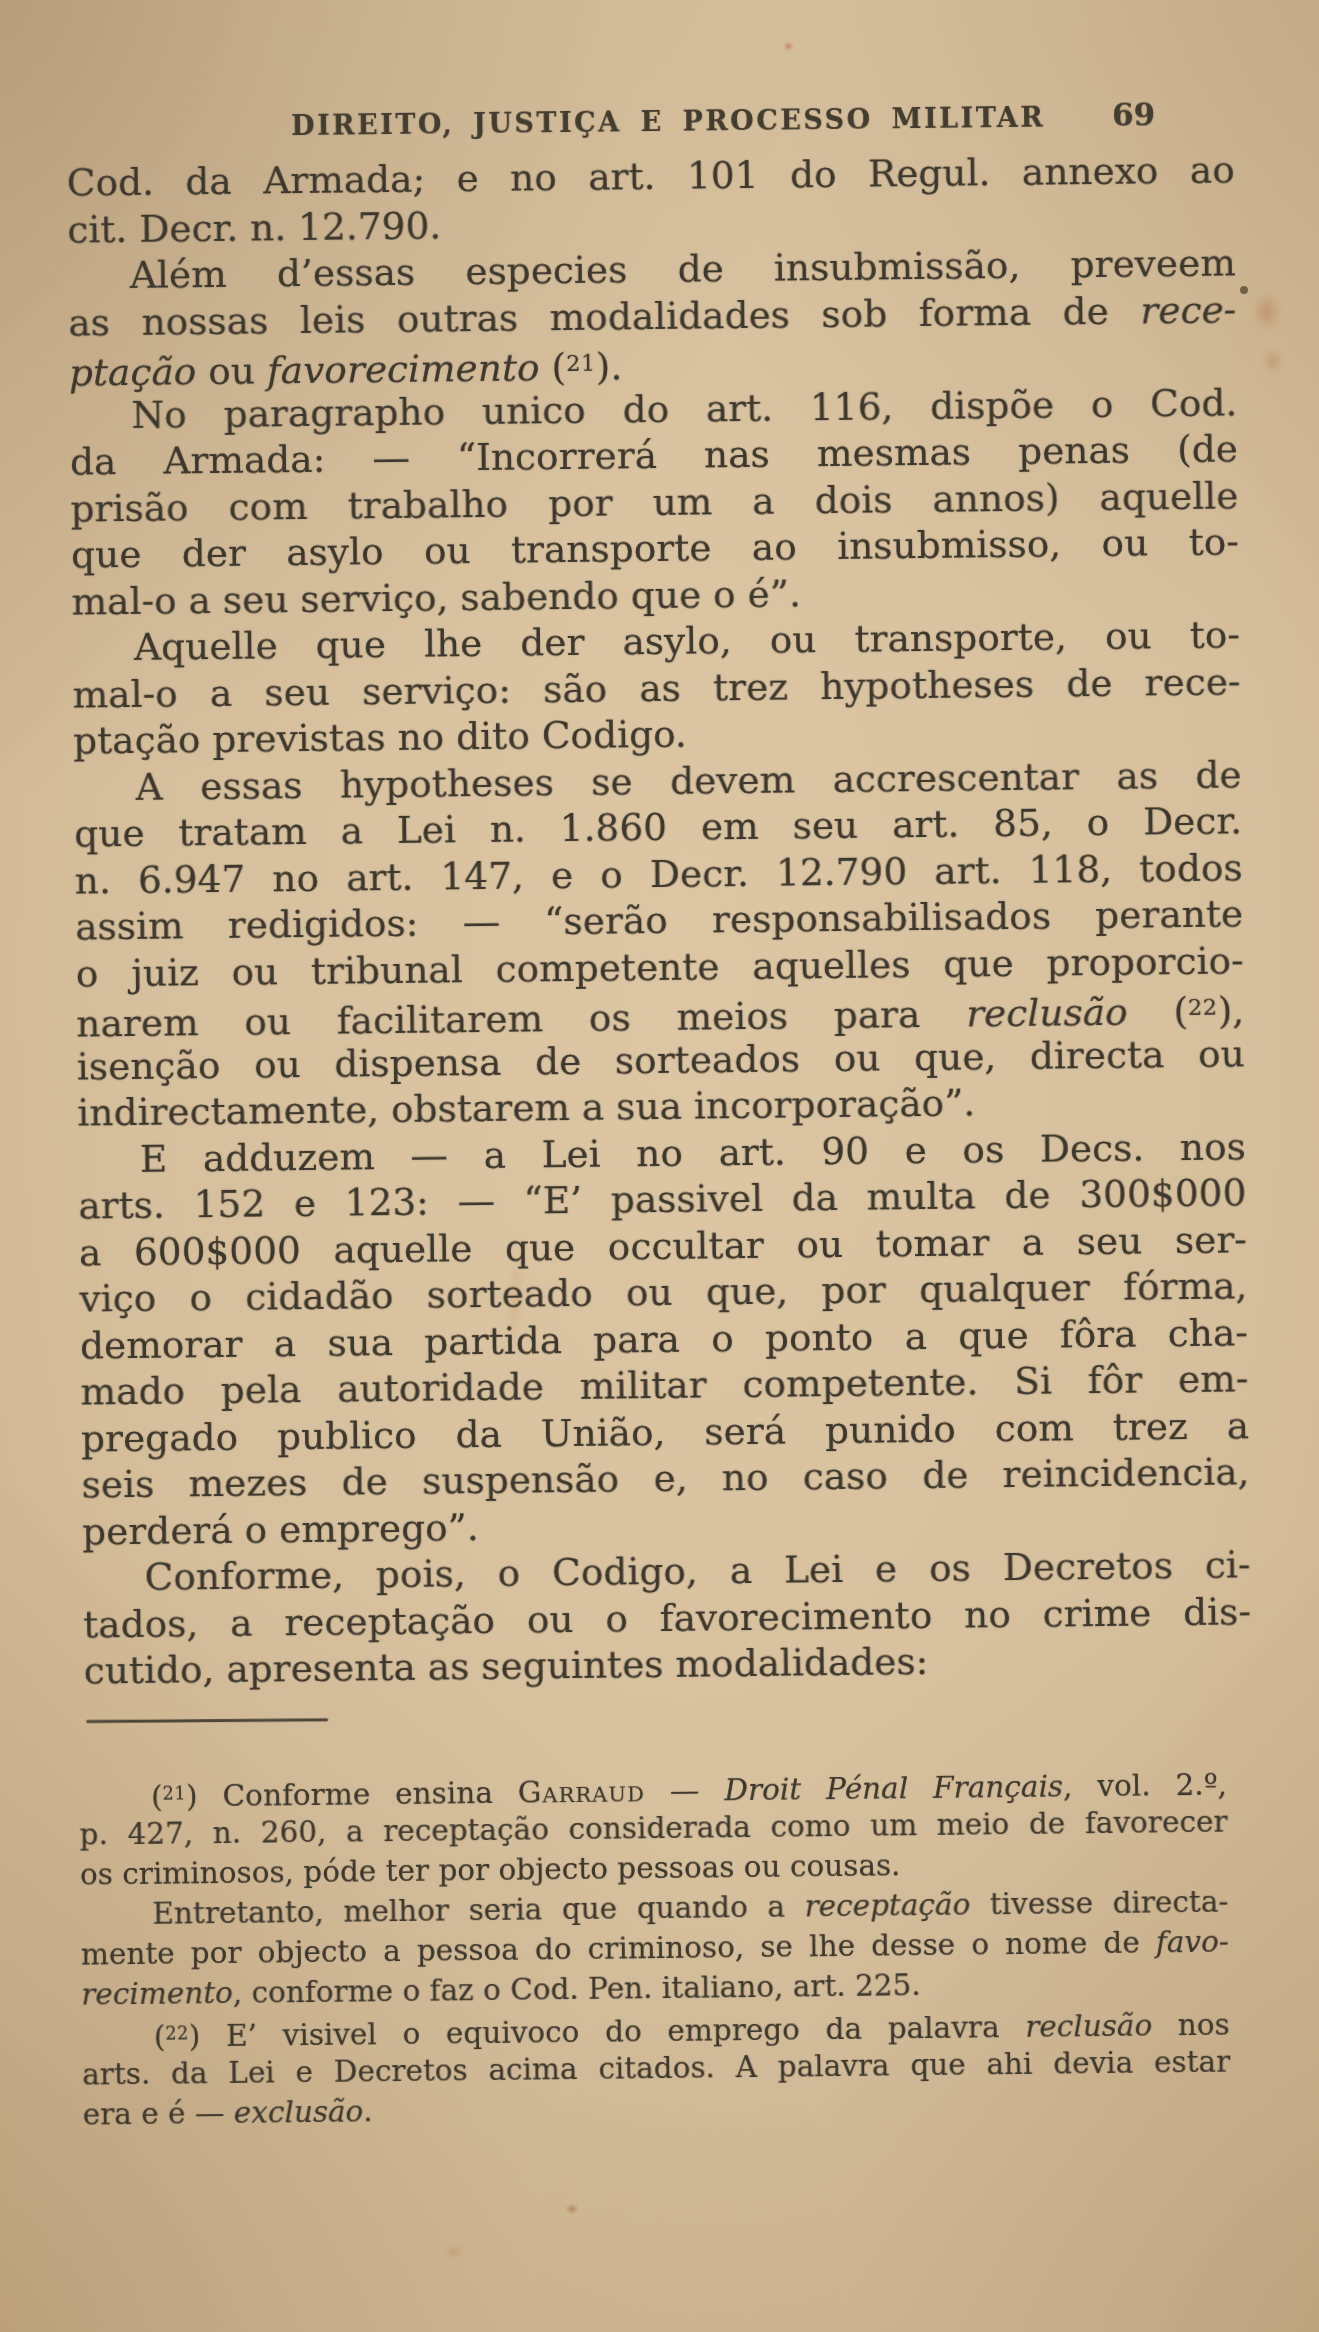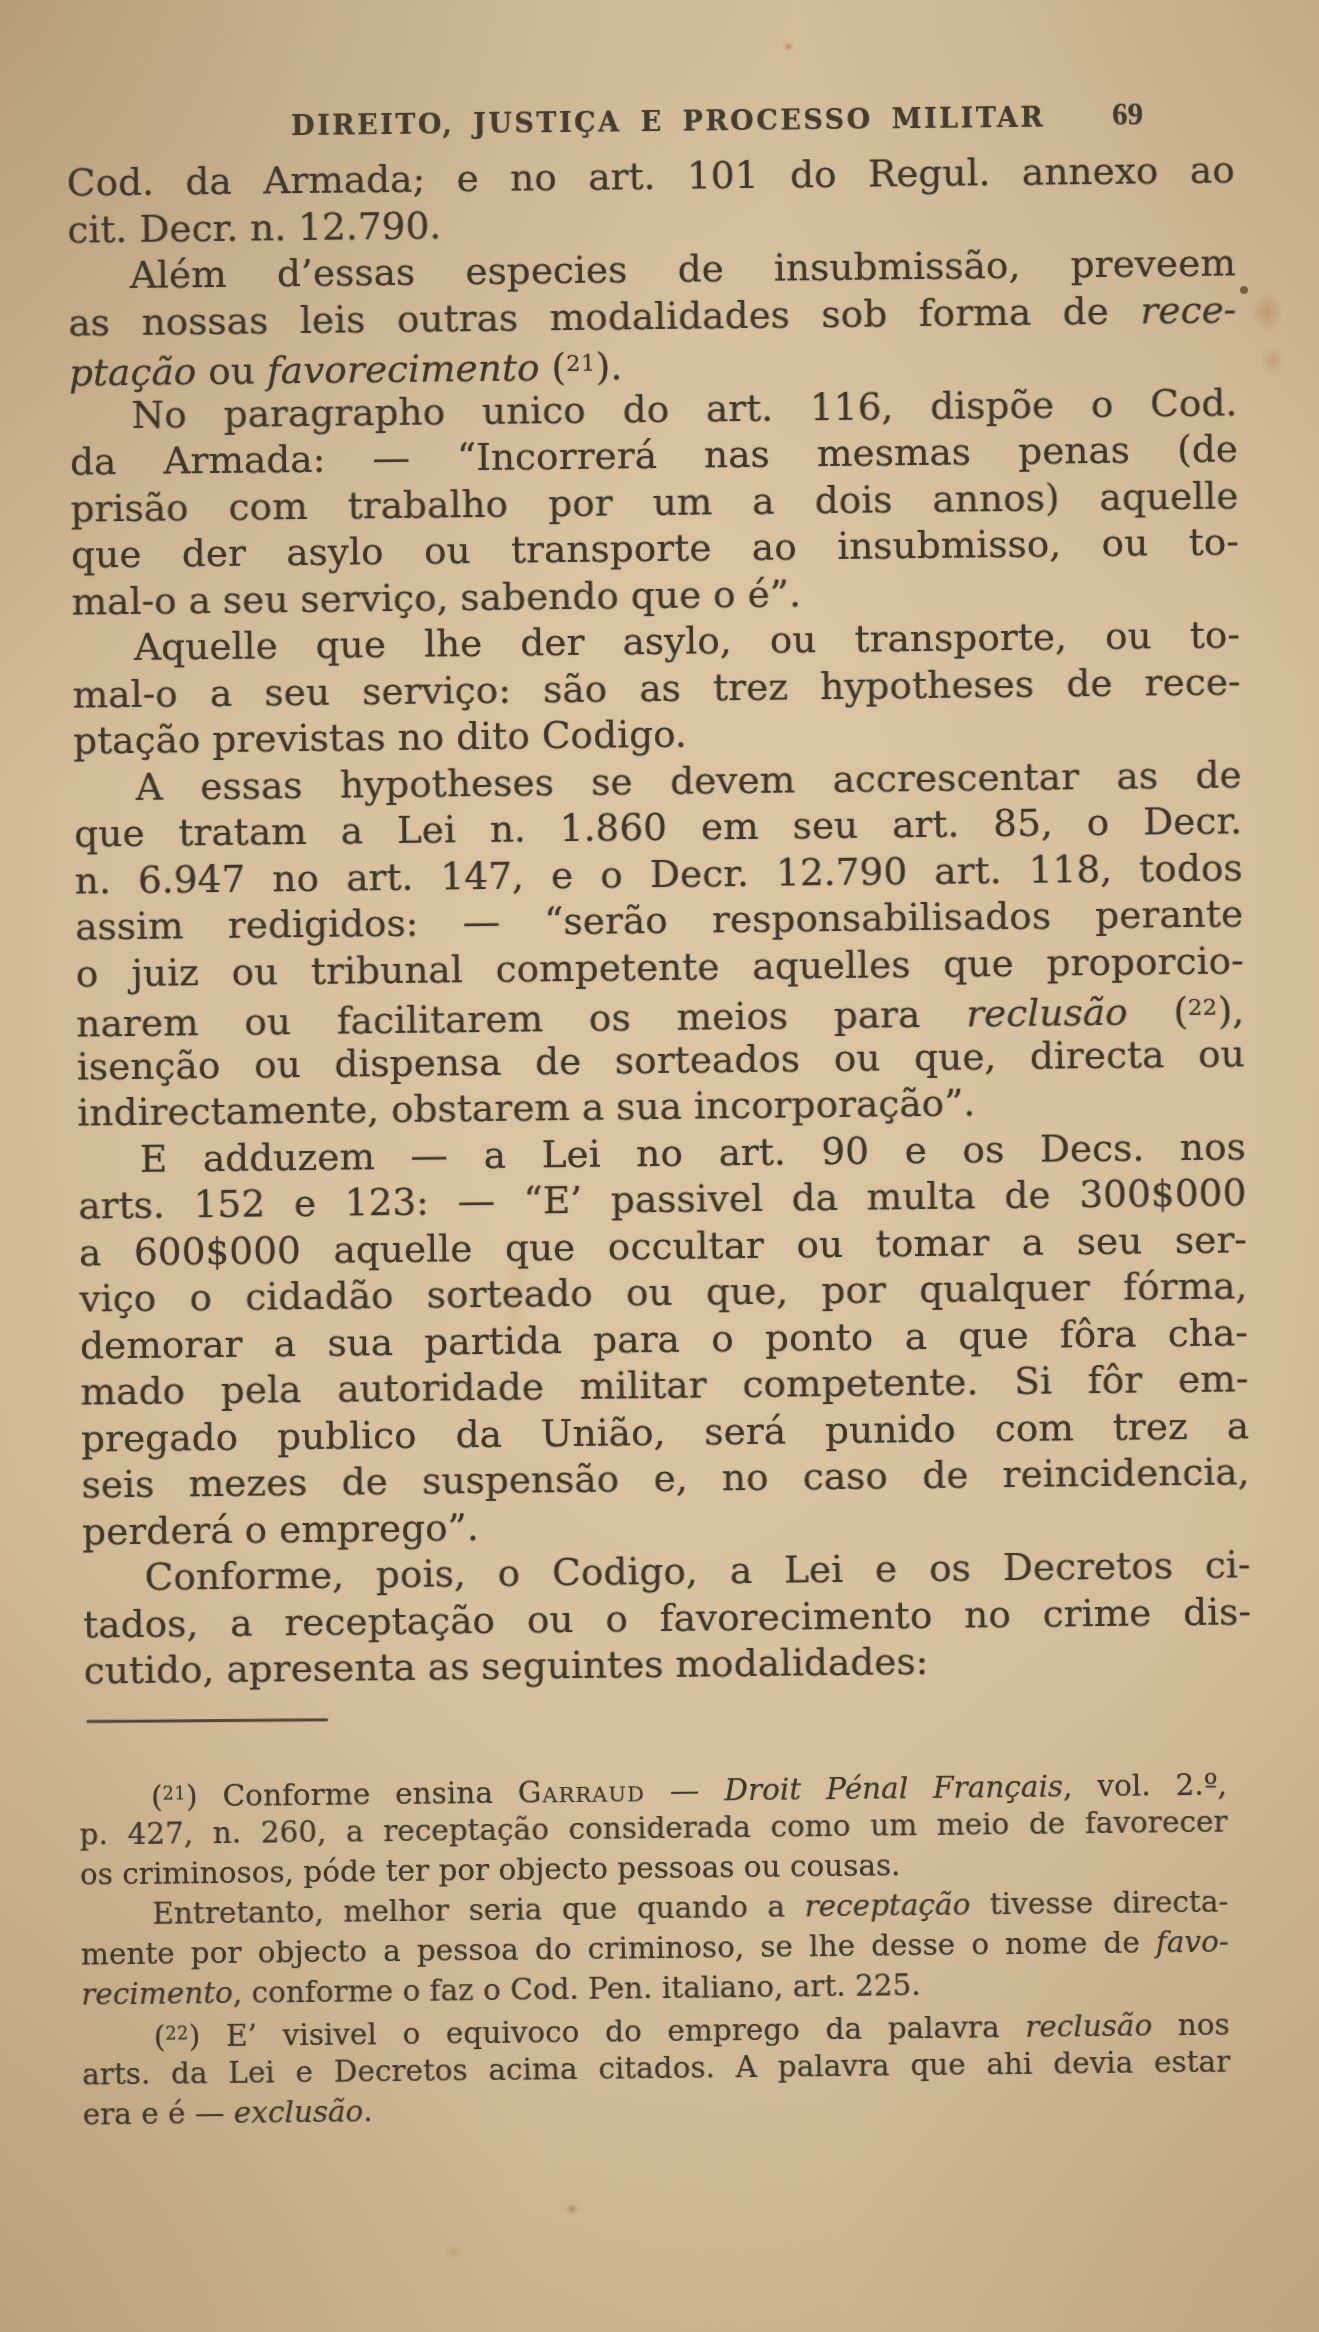--- a/index.html
+++ b/index.html
@@ -38,21 +38,20 @@
   .running-head{position:absolute;top:104px;left:0;width:100%;height:40px;}
   .rh-title{
     position:absolute;left:303px;top:2px;
     font-size:27px;font-weight:bold;letter-spacing:2.5px;word-spacing:7px;
     color:#433d30;text-shadow:0 0 1px rgba(60,52,38,0.5);
   }
   .rh-num{
     position:absolute;left:1124px;top:-2px;
     font-size:31px;font-weight:bold;color:#433d30;
     text-shadow:0 0 1px rgba(60,52,38,0.5);
-    font-family:Liberation Serif, serif;
   }
   .bodytext{
     position:absolute;left:78px;top:153px;width:1168px;
     font-size:37.5px;line-height:46.5px;
     text-shadow:0 0 1.2px rgba(58,50,36,0.55);
   }
   .bodytext .line{height:46.5px;}
   .fnblock{
     position:absolute;left:72px;top:1768px;width:1148px;
     font-size:29.5px;line-height:40px;

